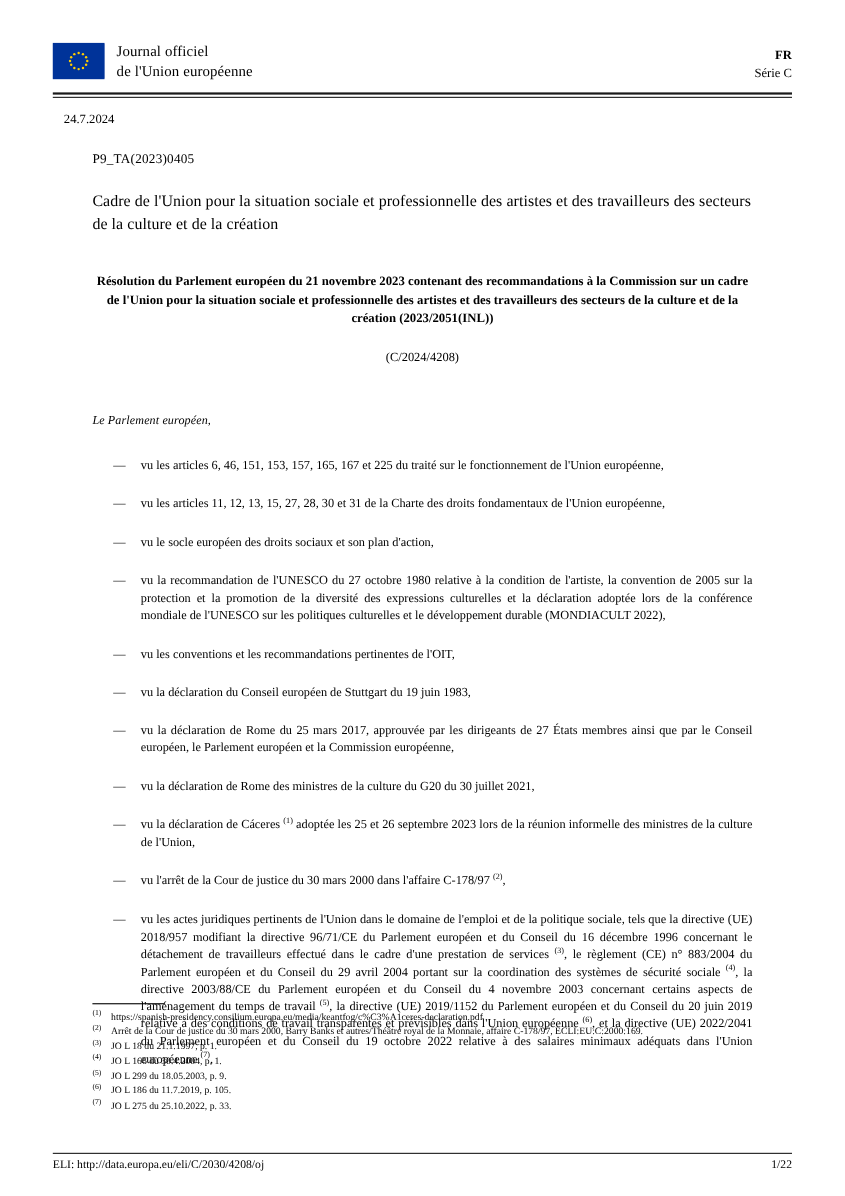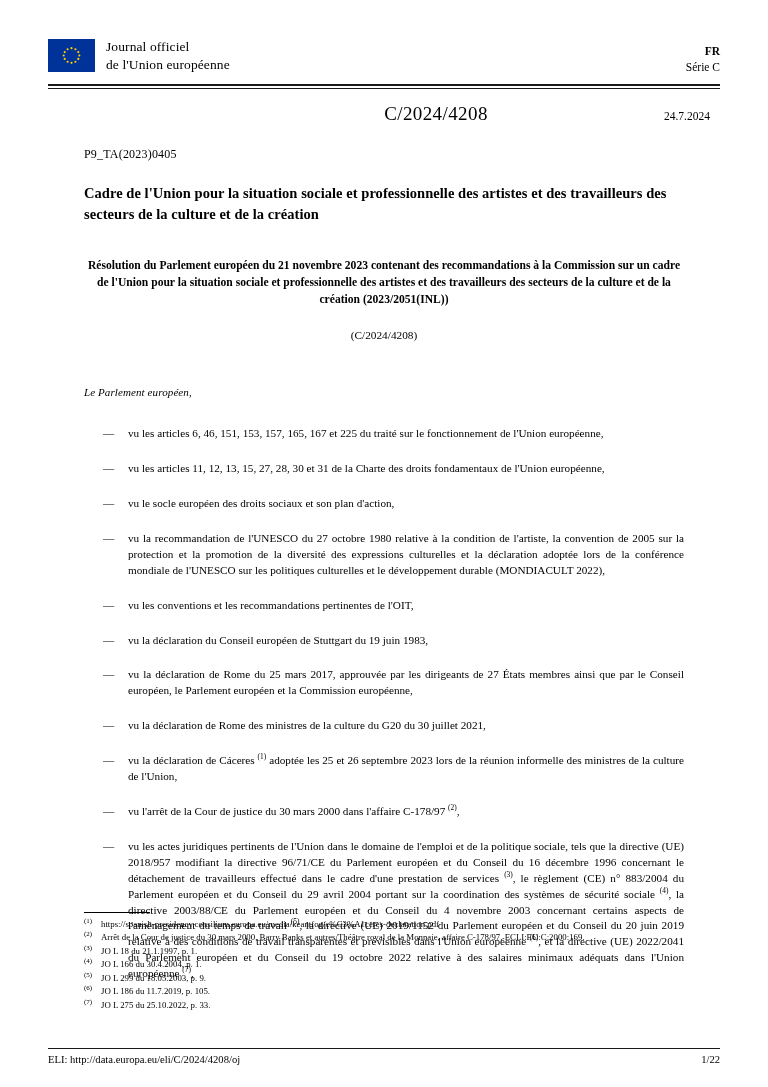--- a/index.html
+++ b/index.html
@@ -91,21 +91,21 @@
     margin-top: 22px;
     margin-left: 36px;
     font-size: 12px;
     letter-spacing: .2px;
   }
 
   
   .doc-title {
     margin: 21px 36px 0 36px;
     font-size: 14.5px;
-    font-weight: bold;
+    font-weight: normal;
     line-height: 1.48;
     letter-spacing: .05px;
   }
   .doc-subtitle {
     margin: 31px 36px 0 36px;
     font-size: 11.6px;
     font-weight: bold;
     line-height: 1.47;
     text-align: center;
   }
@@ -232,21 +232,20 @@
     <div class="lang-block">
       <div>FR</div>
       <div class="serie">Série C</div>
     </div>
   </div>
 
   <div class="rule-thick"></div>
   <div class="rule-thin"></div>
 
   <div class="docnum-row">
-    <div class="docnum">C/2024/4208</div>
     <div class="docdate">24.7.2024</div>
   </div>
 
   <div class="refcode">P9_TA(2023)0405</div>
 
   <div class="doc-title">Cadre de l'Union pour la situation sociale et professionnelle des artistes et des travailleurs des secteurs de la culture et de la création</div>
 
   <div class="doc-subtitle">Résolution du Parlement européen du 21 novembre 2023 contenant des recommandations à la Commission sur un cadre de l'Union pour la situation sociale et professionnelle des artistes et des travailleurs des secteurs de la culture et de la création (2023/2051(INL))</div>
   <div class="doc-ref-center">(C/2024/4208)</div>
 
@@ -330,18 +329,18 @@
         <div class="fn-row">
           <div class="fn-mark"><sup>(7)</sup></div>
           <div class="fn-body">JO L 275 du 25.10.2022, p. 33.</div>
         </div>
       </div>
   </div>
 
   <div class="footer">
     <div class="footer-rule"></div>
     <div class="footer-row">
-      <div>ELI: http://data.europa.eu/eli/C/2024/4208/oj</div>
+      <div>ELI: http://data.europa.eu/eli/C/2030/4208/oj</div>
       <div>1/22</div>
     </div>
   </div>
 
 </div>
 
 </body></html>

